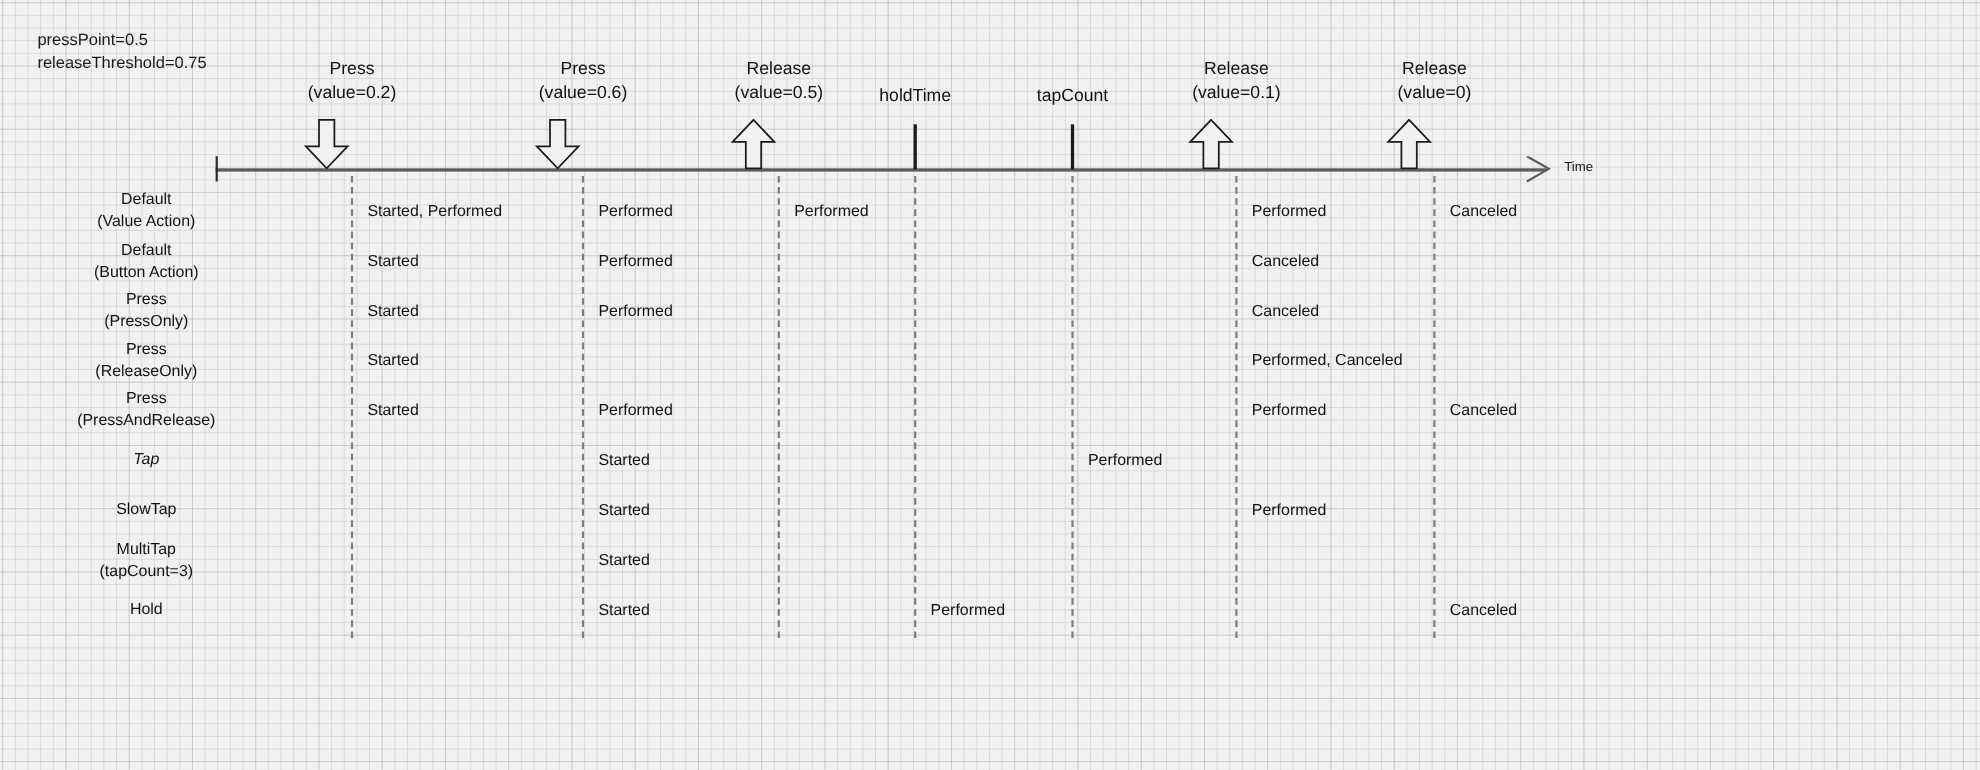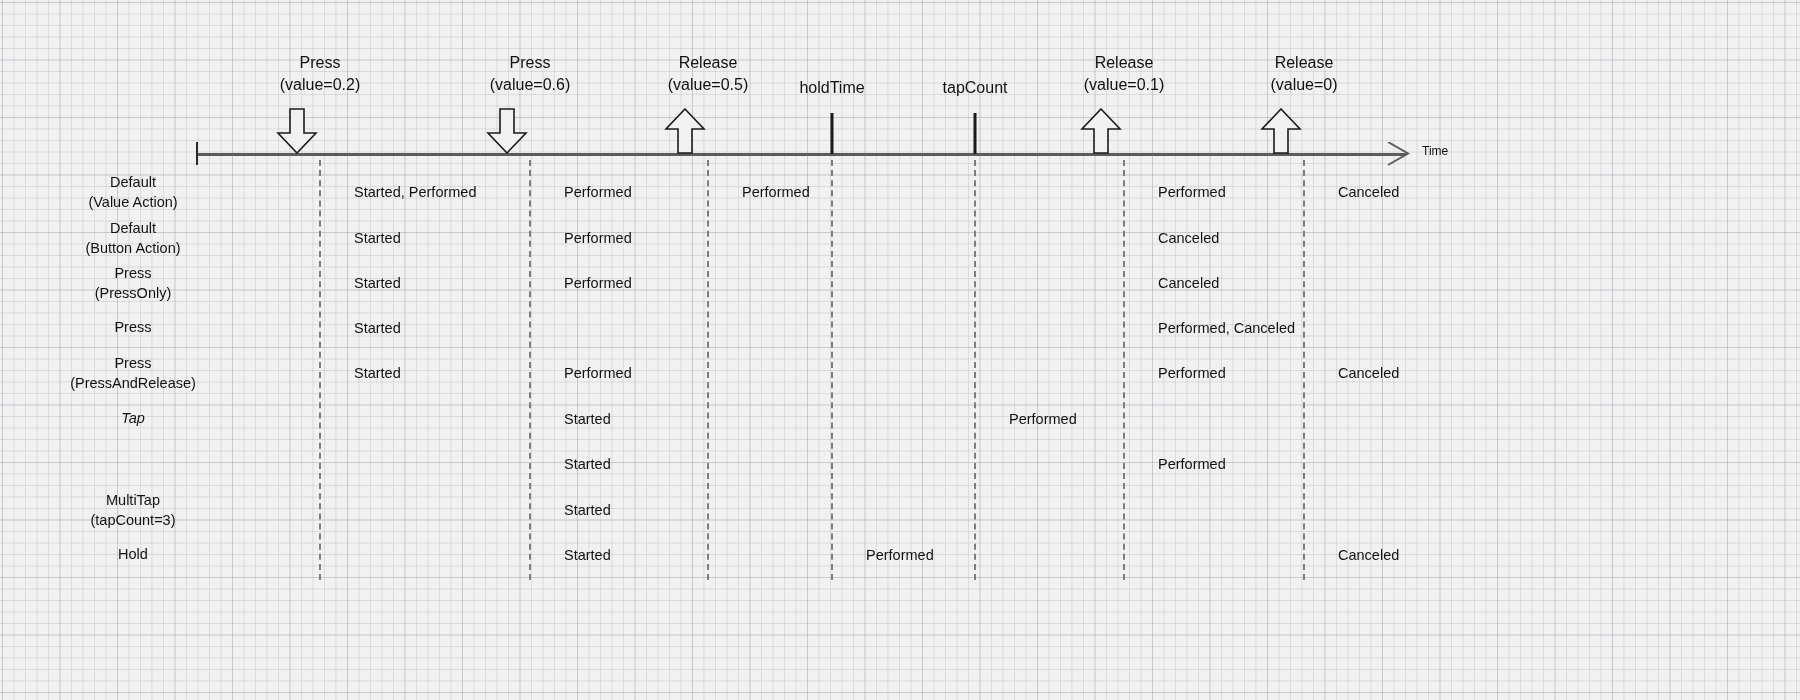--- a/index.html
+++ b/index.html
@@ -59,28 +59,28 @@
   }
 
   
   .row-label{
     position:absolute;text-align:center;font-size:14.5px;color:#121212;
     line-height:19.5px;white-space:pre;transform:translate(-50%,-50%);
   }
   .cell{
     position:absolute;font-size:14.5px;color:#121212;white-space:nowrap;
     transform:translateY(-50%);
-    margin-left:20px;
   }
 </style>
 </head>
 <body>
 
 <div id="paper"></div>
 <div id="canvas">
+    <div class="note" style="left: 34px; top: 26px;"><div>pressPoint=0.5</div><div>releaseThreshold=0.75</div></div>
     <div class="axis-line" style="left: 196px; top: 153px; width: 1210px;"></div>
     <div class="axis-cap" style="left: 196px; top: 142px; height: 23px;"></div>
     <div style="position: absolute; left: 1386px; top: 142px; width: 24px; height: 24px;"><svg width="24" height="24" viewBox="0 0 24 24">
         <path d="M2 0 L22 11.5 L2 23" fill="none" stroke="#5c5c5c" stroke-width="2"></path>
       </svg></div>
     <div class="axis-label" style="left: 1422px; top: 144px;">Time</div>
     <div class="marker-label" style="left: 320px; width: 200px; margin-left: -100px; transform: none; top: 52px;"><div>Press</div><div>(value=0.2)</div></div>
     <div class="arrow-icon" style="left: 320px; top: 108px; width: 46px; height: 46px; margin-left: -23px;"><svg width="46" height="46" viewBox="0 0 46 46">
         <path d="M16 1 L30 1 L30 25 L42 25 L23 45 L4 25 L16 25 Z" fill="#f1f1f1" stroke="#1b1b1b" stroke-width="1.6" stroke-linejoin="miter"></path>
       </svg></div>
@@ -118,31 +118,32 @@
     <div class="cell" style="left: 1138px; top: 192px;">Performed</div>
     <div class="cell" style="left: 1318px; top: 192px;">Canceled</div>
     <div class="row-label" style="left: 133px; top: 238px; width: 260px; margin-left: -130px; transform: translateY(-50%);"><div>Default</div><div>(Button Action)</div></div>
     <div class="cell" style="left: 334px; top: 238px;">Started</div>
     <div class="cell" style="left: 544px; top: 238px;">Performed</div>
     <div class="cell" style="left: 1138px; top: 238px;">Canceled</div>
     <div class="row-label" style="left: 133px; top: 283px; width: 260px; margin-left: -130px; transform: translateY(-50%);"><div>Press</div><div>(PressOnly)</div></div>
     <div class="cell" style="left: 334px; top: 283px;">Started</div>
     <div class="cell" style="left: 544px; top: 283px;">Performed</div>
     <div class="cell" style="left: 1138px; top: 283px;">Canceled</div>
-    <div class="row-label" style="left: 133px; top: 328px; width: 260px; margin-left: -130px; transform: translateY(-50%);"><div>Press</div></div>
+    <div class="row-label" style="left: 133px; top: 328px; width: 260px; margin-left: -130px; transform: translateY(-50%);"><div>Press</div><div>(ReleaseOnly)</div></div>
     <div class="cell" style="left: 334px; top: 328px;">Started</div>
     <div class="cell" style="left: 1138px; top: 328px;">Performed, Canceled</div>
     <div class="row-label" style="left: 133px; top: 373px; width: 260px; margin-left: -130px; transform: translateY(-50%);"><div>Press</div><div>(PressAndRelease)</div></div>
     <div class="cell" style="left: 334px; top: 373px;">Started</div>
     <div class="cell" style="left: 544px; top: 373px;">Performed</div>
     <div class="cell" style="left: 1138px; top: 373px;">Performed</div>
     <div class="cell" style="left: 1318px; top: 373px;">Canceled</div>
     <div class="row-label" style="left: 133px; top: 419px; width: 260px; margin-left: -130px; transform: translateY(-50%); font-style: italic;"><div>Tap</div></div>
     <div class="cell" style="left: 544px; top: 419px;">Started</div>
     <div class="cell" style="left: 989px; top: 419px;">Performed</div>
+    <div class="row-label" style="left: 133px; top: 464px; width: 260px; margin-left: -130px; transform: translateY(-50%);"><div>SlowTap</div></div>
     <div class="cell" style="left: 544px; top: 464px;">Started</div>
     <div class="cell" style="left: 1138px; top: 464px;">Performed</div>
     <div class="row-label" style="left: 133px; top: 510px; width: 260px; margin-left: -130px; transform: translateY(-50%);"><div>MultiTap</div><div>(tapCount=3)</div></div>
     <div class="cell" style="left: 544px; top: 510px;">Started</div>
     <div class="row-label" style="left: 133px; top: 555px; width: 260px; margin-left: -130px; transform: translateY(-50%);"><div>Hold</div></div>
     <div class="cell" style="left: 544px; top: 555px;">Started</div>
     <div class="cell" style="left: 846px; top: 555px;">Performed</div>
     <div class="cell" style="left: 1318px; top: 555px;">Canceled</div>
   </div>
 

